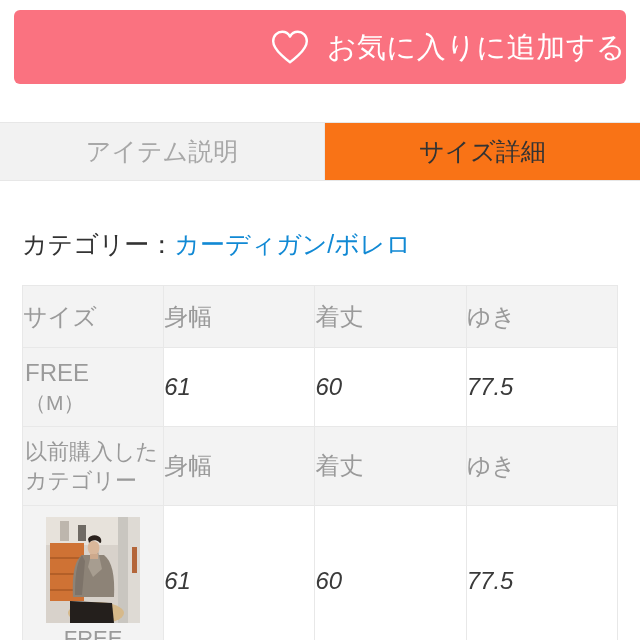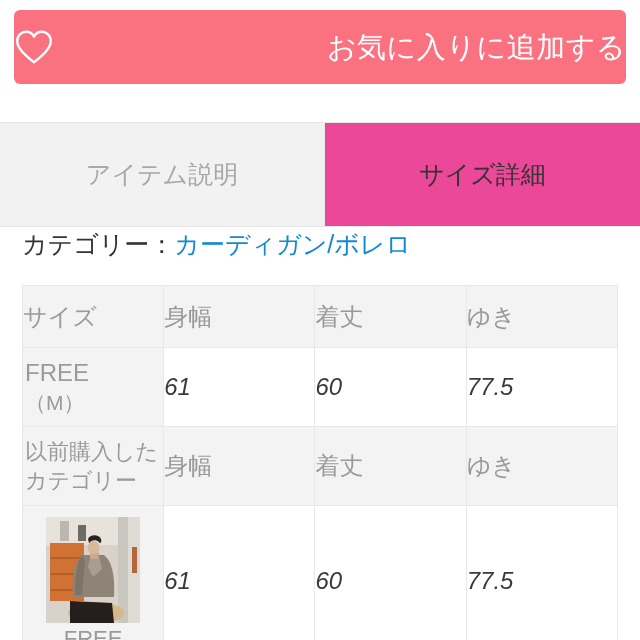--- a/index.html
+++ b/index.html
@@ -24,21 +24,21 @@
   .fav-wrap {
     position: absolute;
     left: 0;
     top: 0;
     width: 640px;
     padding: 10px 14px 0 14px;
   }
   .fav-button {
     display: flex;
     align-items: center;
-    justify-content: space-between;
+    justify-content: flex-end;
     gap: 17px;
     width: 612px;
     height: 74px;
     background: #fa7280;
     border: none;
     border-radius: 6px;
     cursor: pointer;
   }
   .heart-icon {
     display: block;
@@ -53,21 +53,21 @@
     line-height: 1;
     white-space: nowrap;
   }
 
   
   .tabs {
     position: absolute;
     left: 0;
     top: 122px;
     width: 640px;
-    height: 105px;
+    height: 59px;
     display: flex;
     border-top: 1px solid #e7e7e7;
     border-bottom: 1px solid #e7e7e7;
     background: #ffffff;
   }
   .tab {
     display: flex;
     align-items: center;
     justify-content: center;
     height: 100%;
@@ -76,21 +76,21 @@
     user-select: none;
   }
   .tab-inactive {
     width: 325px;
     background: #f2f2f2;
     color: #a8a8a8;
     border-right: 1px solid #e7e7e7;
   }
   .tab-active {
     width: 315px;
-    background: #ec4899;
+    background: #f97316;
     color: #333333;
   }
 
   
   .category {
     position: absolute;
     left: 22px;
     top: 232px;
     font-size: 25px;
     color: #333333;

